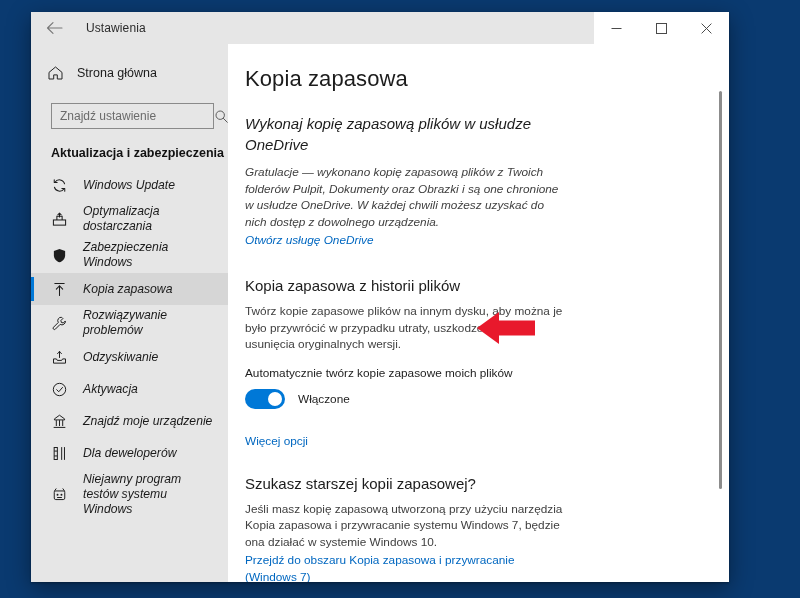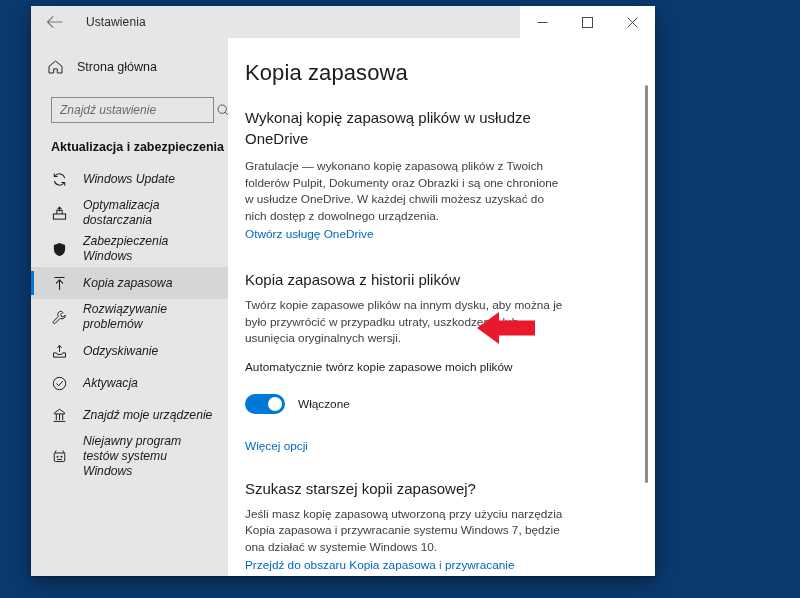--- a/index.html
+++ b/index.html
@@ -40,22 +40,22 @@
     width: 70px; height: 598px;
     background: linear-gradient(180deg,
       #0b3a74 0%, #0d4versa 0%, #0c3f7e 22%, #15508f 46%,
       #2a63a4 66%, #3f6fae 82%, #34609e 100%);
   }
 
   
   #settings-window {
     position: absolute;
     left: 31px;
-    top: 6px;
-    width: 624px;
+    top: 12px;
+    width: 698px;
     height: 570px;
     background: #84cc16;
     box-shadow: 0 6px 22px rgba(0,0,0,0.40), 0 1px 2px rgba(0,0,0,0.30);
     display: flex;
     flex-direction: column;
     overflow: hidden;
   }
 
   
   #titlebar {
@@ -132,21 +132,20 @@
   }
   #search-input {
     flex: 1 1 auto;
     border: none;
     outline: none;
     background: transparent;
     font-family: "Liberation Sans", sans-serif;
     font-size: 12px;
     color: #2b2b2b;
     height: 100%;
-    font-style: italic;
   }
   #search-input::placeholder { color: #6b6b6b; opacity: 1; }
   #search-icon { color: #5a5a5a; display: flex; align-items: center; }
 
   #section-heading {
     margin: 17px 0 0 20px;
     font-size: 12.5px;
     font-weight: bold;
     color: #121212;
   }
@@ -219,37 +218,37 @@
   }
   .sec-link {
     font-size: 11.8px;
     color: #0067c0;
     line-height: 17px;
     display: inline-block;
     cursor: pointer;
     text-decoration: none;
   }
 
-  #sec-onedrive { margin-top: 21px; max-width: 320px; }
+  #sec-onedrive { margin-top: 21px; max-width: 320px; font-style: italic; }
   #sec-onedrive .sec-body { margin-top: 9px; }
   #sec-onedrive .sec-link { margin-top: 2px; }
 
   #sec-history { margin-top: 26px; max-width: 322px; }
   #sec-history .sec-body { margin-top: 7px; }
 
   #toggle-label {
     font-size: 11.8px;
     color: #1d1d1d;
     margin-top: 13px;
   }
   #toggle-row {
     display: flex;
     align-items: center;
     gap: 13px;
-    margin-top: 20px;
+    margin-top: 9px;
   }
   #toggle-switch {
     width: 40px;
     height: 20px;
     border-radius: 10px;
     background: #0078d7;
     position: relative;
     cursor: pointer;
     flex: 0 0 40px;
   }
@@ -440,20 +439,31 @@
           <span class="nav-ico">
             <svg width="15" height="15" viewBox="0 0 16 16" fill="none">
               <path d="M8 1.3L13.4 5.2v1.1H2.6V5.2L8 1.3z" stroke="currentColor" stroke-width="1.05" stroke-linejoin="round"></path>
               <path d="M2.2 14.3h11.6" stroke="currentColor" stroke-width="1.05" stroke-linecap="round"></path>
               <path d="M4.6 7v5.4M8 7v5.4M11.4 7v5.4" stroke="currentColor" stroke-width="1.05" stroke-linecap="round"></path>
             </svg>
           </span>
           <span class="nav-lbl">Znajdź moje urządzenie</span>
         </li>
 
+        <li class="nav-item">
+          <span class="nav-ico">
+            <svg width="15" height="15" viewBox="0 0 16 16" fill="none">
+              <rect x="2.3" y="1.6" width="3.4" height="12.8" stroke="currentColor" stroke-width="1.05"></rect>
+              <path d="M2.3 5.4h3.4M2.3 10.6h3.4" stroke="currentColor" stroke-width="1.05"></path>
+              <path d="M10.3 1.6v12.8" stroke="currentColor" stroke-width="1.05" stroke-linecap="round"></path>
+              <path d="M13.3 1.6v12.8" stroke="currentColor" stroke-width="1.05" stroke-linecap="round"></path>
+            </svg>
+          </span>
+          <span class="nav-lbl">Dla deweloperów</span>
+        </li>
 
         <li class="nav-item">
           <span class="nav-ico">
             <svg width="15" height="15" viewBox="0 0 16 16" fill="none">
               <rect x="2.4" y="4.2" width="11.2" height="9.2" rx="1.6" stroke="currentColor" stroke-width="1.05"></rect>
               <path d="M2.6 4.3L4.3 1.9M13.4 4.3L11.7 1.9" stroke="currentColor" stroke-width="1.05" stroke-linecap="round"></path>
               <circle cx="5.9" cy="8.2" r="1.05" fill="currentColor"></circle>
               <circle cx="10.1" cy="8.2" r="1.05" fill="currentColor"></circle>
               <path d="M5.9 11.2h4.2" stroke="currentColor" stroke-width="1.05" stroke-linecap="round"></path>
             </svg>

